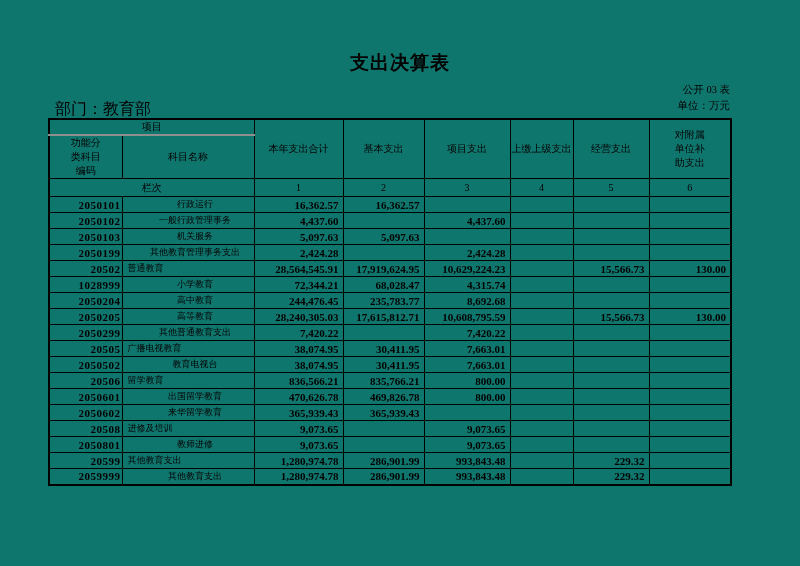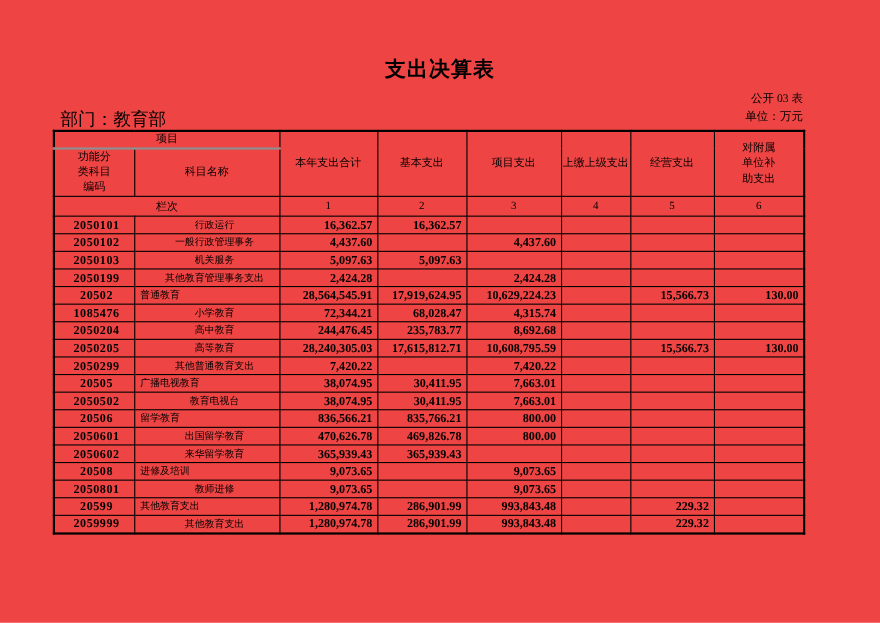--- a/index.html
+++ b/index.html
@@ -6,21 +6,21 @@
   html, body { margin: 0; padding: 0; }
   body {
     width: 800px; height: 566px;
     background: #ffffff;
     font-family: "Liberation Serif", "DejaVu Serif", serif;
     color: #000;
   }
   .page {
     position: relative;
     width: 800px; height: 566px;
-    background: #ef4444;
+    background: #0f766e;
     overflow: hidden;
   }
   .title {
     position: absolute;
     top: 50px; left: 0; width: 100%;
     text-align: center;
     font-size: 19px;
     font-weight: bold;
     letter-spacing: 1px;
   }
@@ -72,21 +72,21 @@
     text-align: center;
     white-space: nowrap;
   }
   .fin tbody td {
     height: 16px;
     font-size: 11px;
     white-space: nowrap;
   }
   .fin td.code {
     font-weight: bold;
-    text-align: center;
+    text-align: right;
     padding-left: 5px;
     letter-spacing: 0.5px;
   }
   .fin td.name {
     font-size: 9px;
     text-align: left;
   }
   .fin td.name.lvl1 { padding-left: 5px; margin-left: 48px; }
   .fin td.name.lvl2 { padding-left: 15px; text-align: center; }
   .fin td.num {
@@ -192,21 +192,21 @@
           <td class="code">20502</td>
           <td class="name lvl1">普通教育</td>
           <td class="num">28,564,545.91</td>
           <td class="num">17,919,624.95</td>
           <td class="num">10,629,224.23</td>
           <td class="num"></td>
           <td class="num">15,566.73</td>
           <td class="num">130.00</td>
         </tr>
         <tr>
-          <td class="code">1085476</td>
+          <td class="code">1028999</td>
           <td class="name lvl2">小学教育</td>
           <td class="num">72,344.21</td>
           <td class="num">68,028.47</td>
           <td class="num">4,315.74</td>
           <td class="num"></td>
           <td class="num"></td>
           <td class="num"></td>
         </tr>
         <tr>
           <td class="code">2050204</td>

